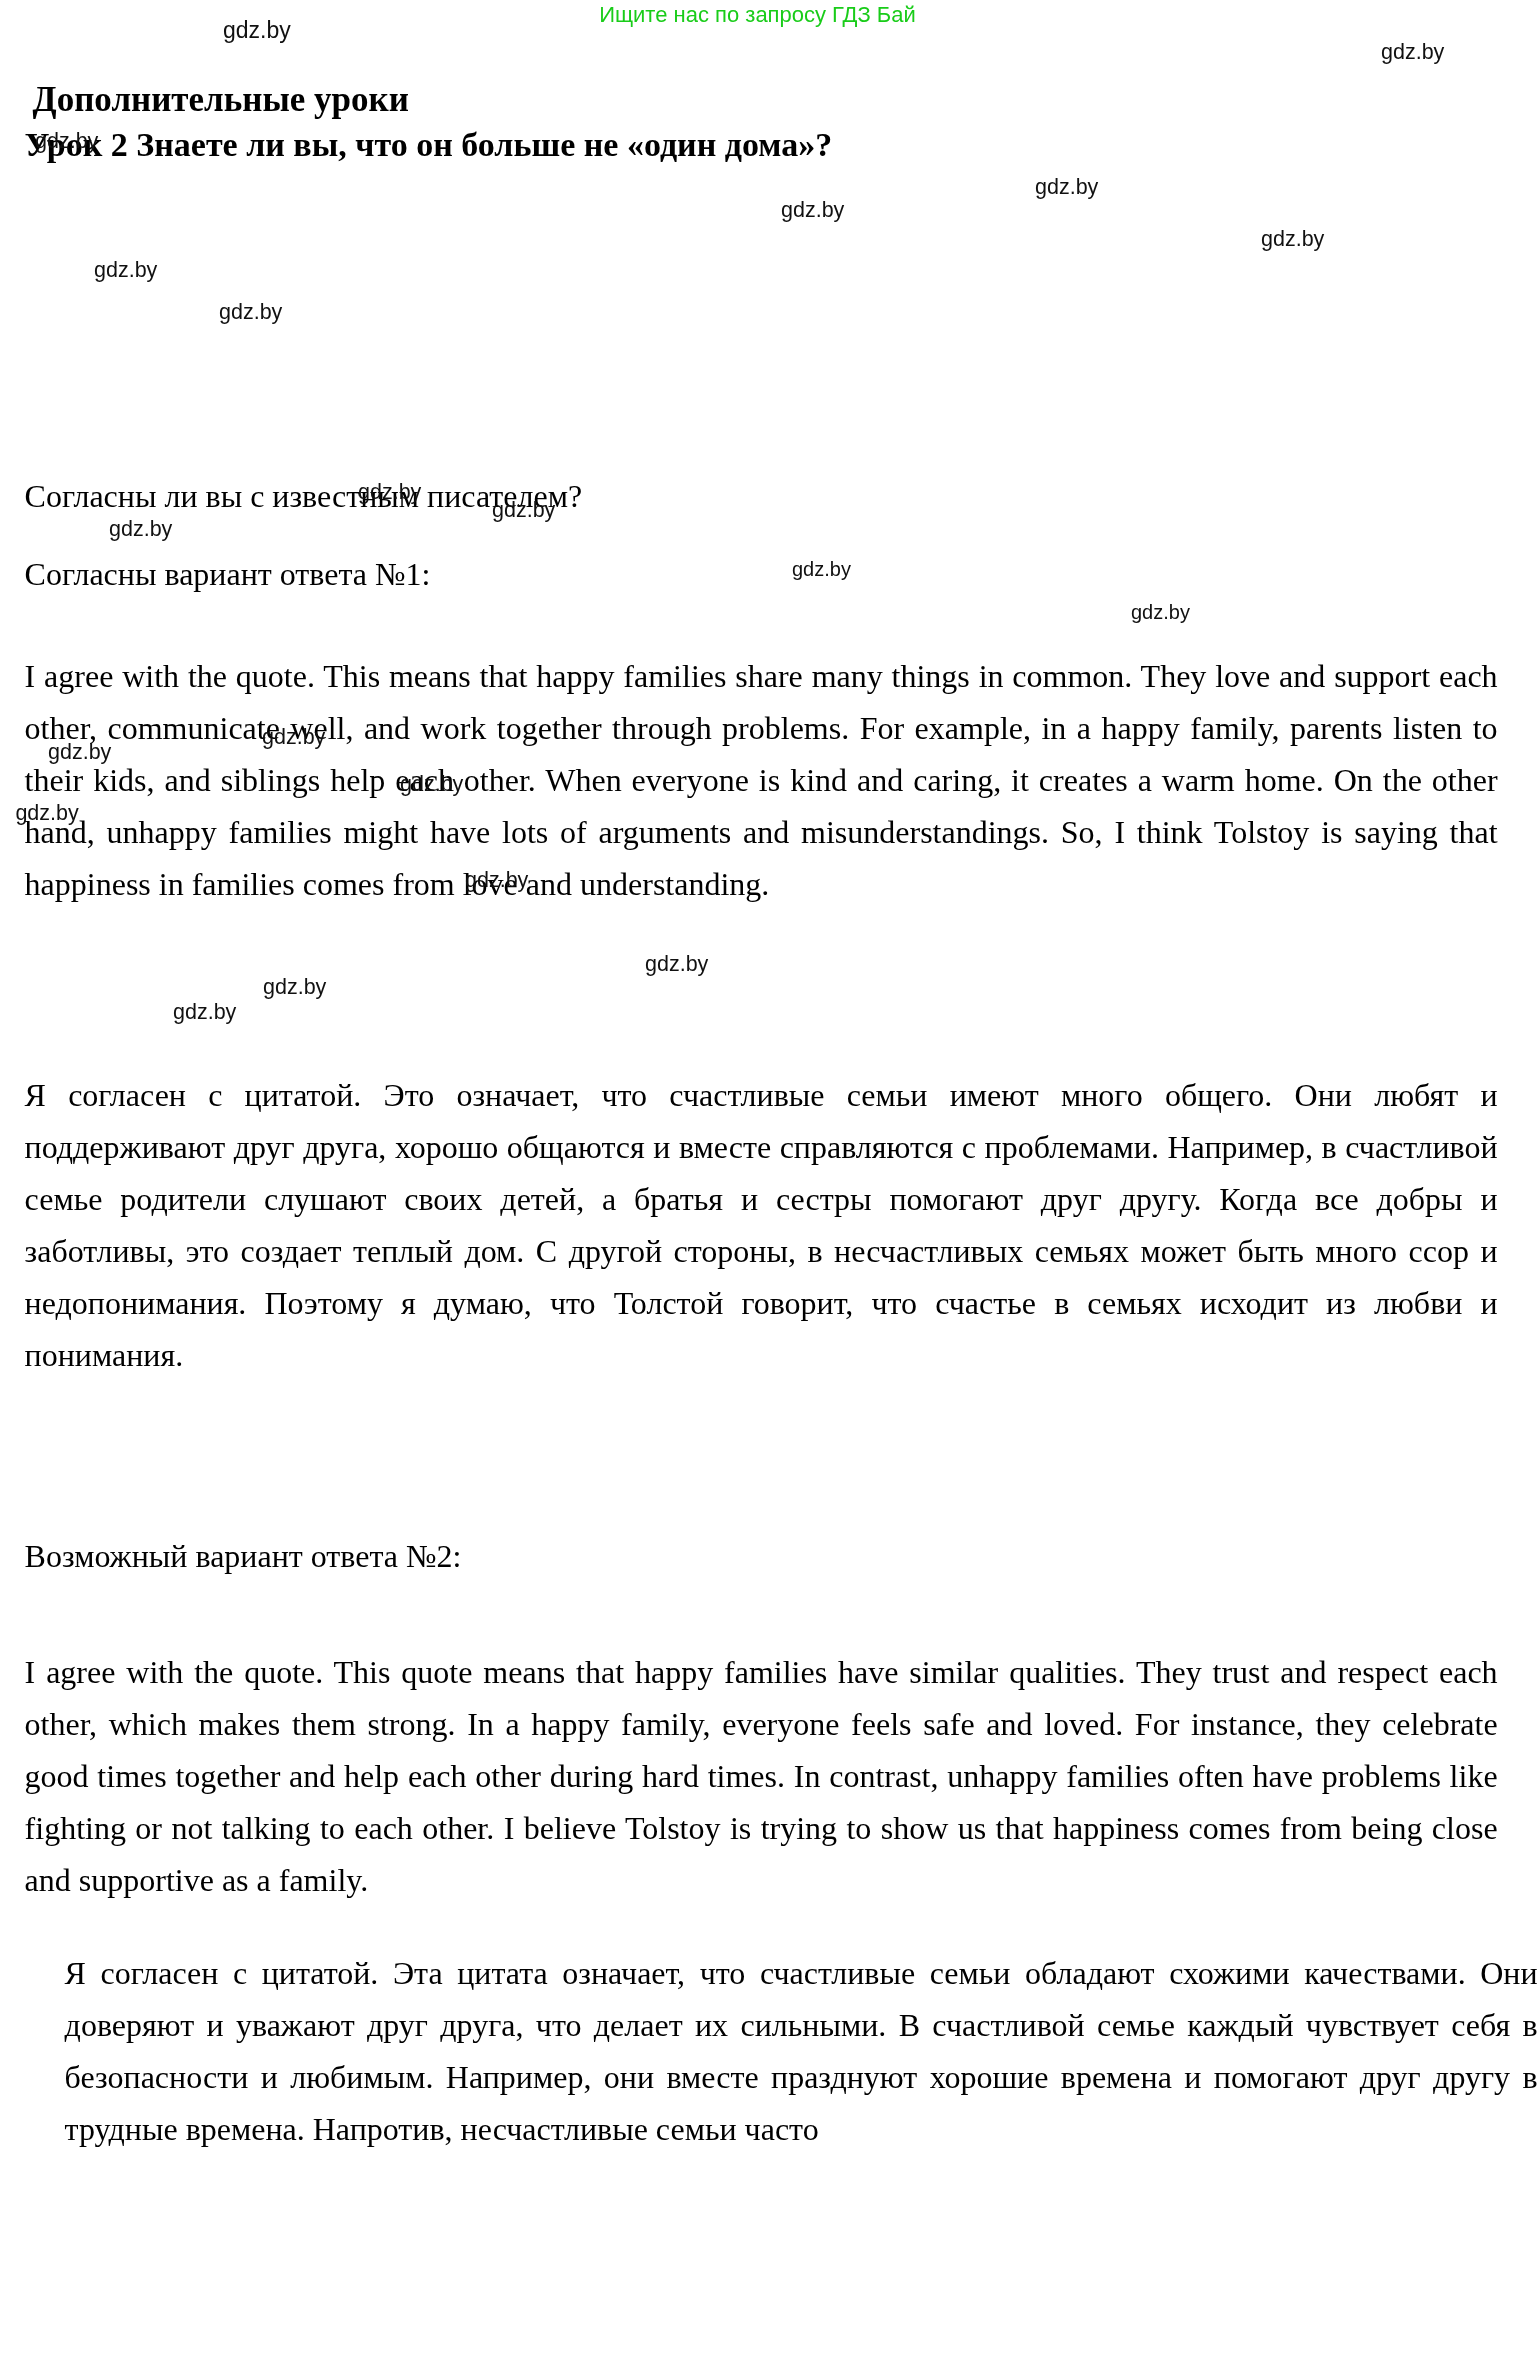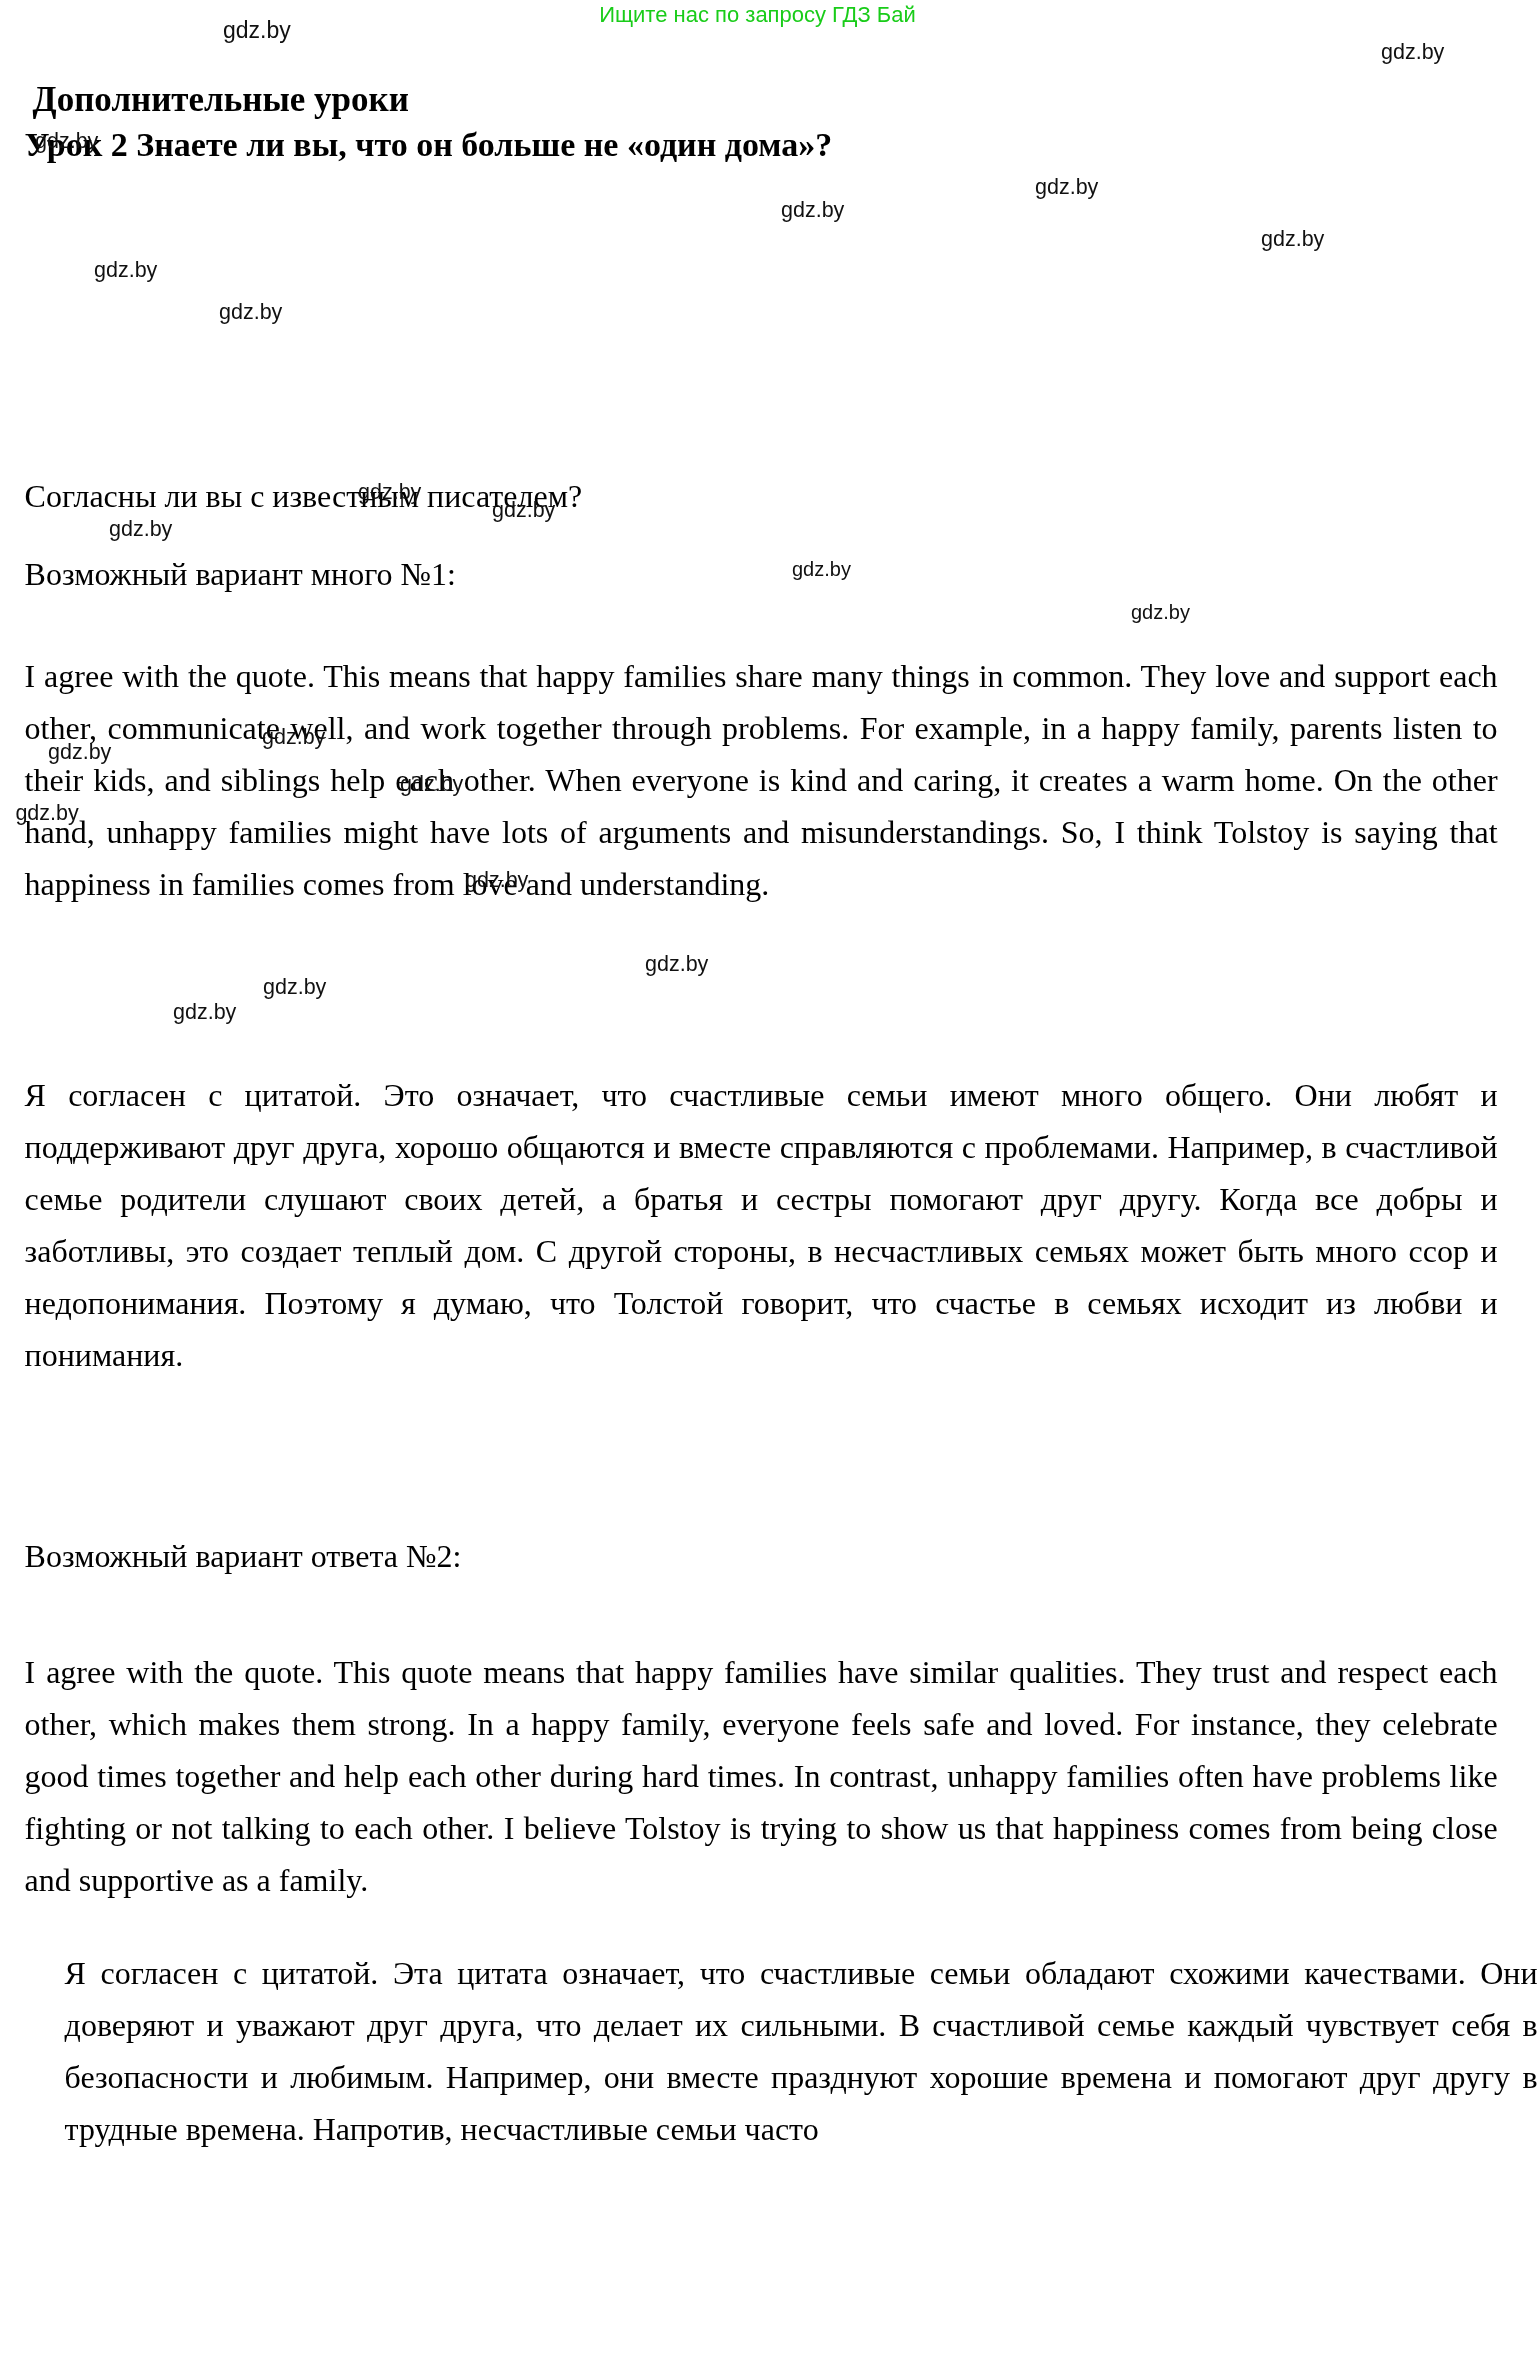--- a/index.html
+++ b/index.html
@@ -122,21 +122,21 @@
   <div class="promo-banner" style="color: rgb(25, 204, 25);">Ищите нас по запросу ГДЗ Бай</div>
 
   <h1 class="doc-title">Дополнительные уроки</h1>
 
   <h2 class="lesson-title">Урок 2 Знаете ли вы, что он больше не «один дома»?</h2>
 
 
 
   <p class="para nojustify" style="top:446px;margin-top:24px;">Согласны ли вы с известным писателем?</p>
 
-  <p class="heading-var" style="top:558px;">Возможный вариант много №1:</p>
+  <p class="heading-var" style="top:558px;">Согласны вариант ответа №1:</p>
 
   <p class="para" style="top:650px;">I agree with the quote. This means that happy families share many things in common. They love and support each other, communicate well, and work together through problems. For example, in a happy family, parents listen to their kids, and siblings help each other. When everyone is kind and caring, it creates a warm home. On the other hand, unhappy families might have lots of arguments and misunderstandings. So, I think Tolstoy is saying that happiness in families comes from love and understanding.</p>
 
   <p class="para" style="top:1069px;">Я согласен с цитатой. Это означает, что счастливые семьи имеют много общего. Они любят и поддерживают друг друга, хорошо общаются и вместе справляются с проблемами. Например, в счастливой семье родители слушают своих детей, а братья и сестры помогают друг другу. Когда все добры и заботливы, это создает теплый дом. С другой стороны, в несчастливых семьях может быть много ссор и недопонимания. Поэтому я думаю, что Толстой говорит, что счастье в семьях исходит из любви и понимания.</p>
 
   <p class="heading-var" style="top:1540px;">Возможный вариант ответа №2:</p>
 
   <p class="para" style="top:1646px;">I agree with the quote. This quote means that happy families have similar qualities. They trust and respect each other, which makes them strong. In a happy family, everyone feels safe and loved. For instance, they celebrate good times together and help each other during hard times. In contrast, unhappy families often have problems like fighting or not talking to each other. I believe Tolstoy is trying to show us that happiness comes from being close and supportive as a family.</p>
 
   <p class="para" style="top:1947px;margin-left:40px;">Я согласен с цитатой. Эта цитата означает, что счастливые семьи обладают схожими качествами. Они доверяют и уважают друг друга, что делает их сильными. В счастливой семье каждый чувствует себя в безопасности и любимым. Например, они вместе празднуют хорошие времена и помогают друг другу в трудные времена. Напротив, несчастливые семьи часто</p>

